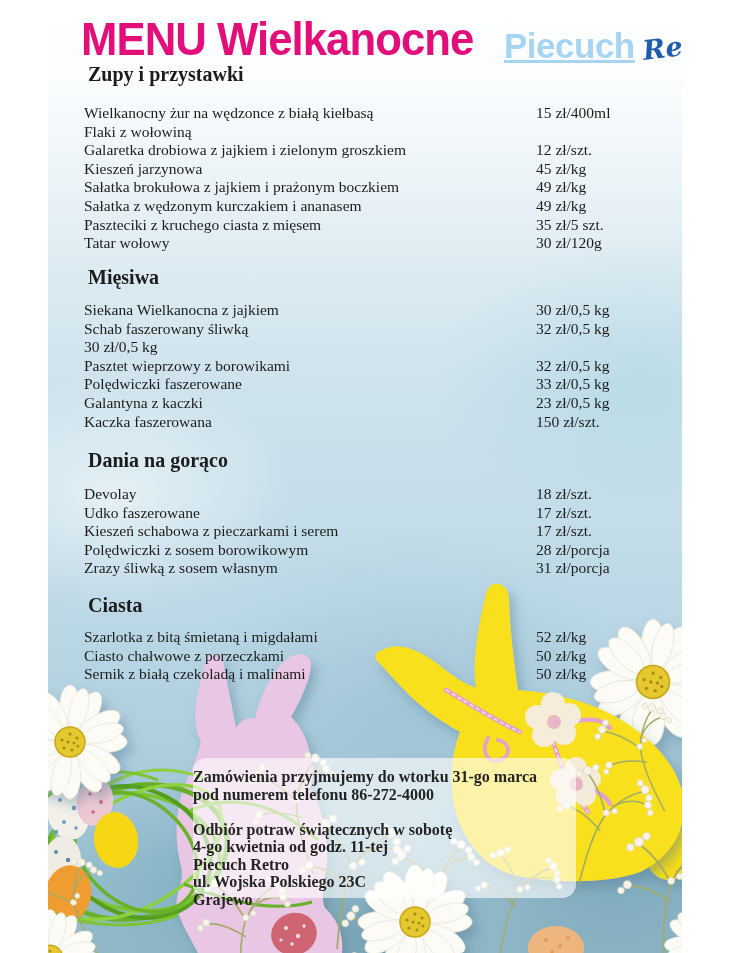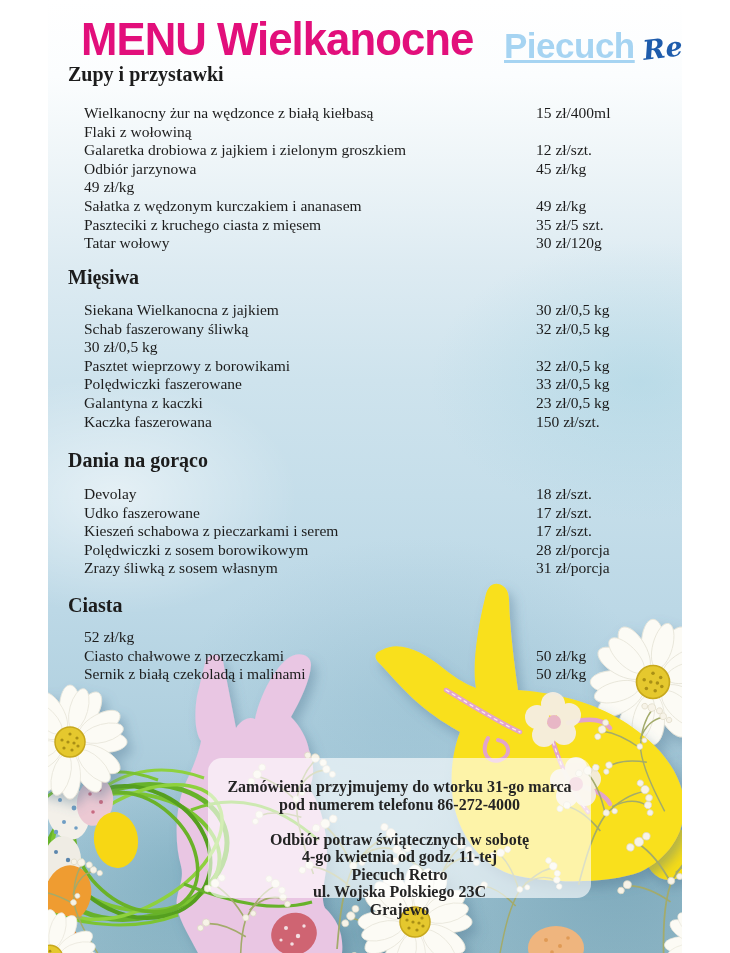--- a/index.html
+++ b/index.html
@@ -26,34 +26,34 @@
          white-space:nowrap;}
   .logo{position:absolute;left:456px;top:26px;z-index:2;white-space:nowrap;}
   .logo-main{font-family:"Liberation Sans", sans-serif;font-weight:800;font-size:35px;
              color:var(--brand_light_blue,#a6d4f2);letter-spacing:-0.5px;text-decoration:underline;}
   .logo-retro{display:inline-block;font-family:"DejaVu Serif", serif;font-weight:bold;font-style:italic;
               font-size:27px;color:var(--brand_dark_blue,#1e5cac);transform:rotate(-7deg) translateY(-3px);
               margin-left:4px;}
 
   
   .menu{position:absolute;inset:0;z-index:2;}
-  .sec-heading{position:absolute;left:20px;margin:0;font-size:20px;font-weight:bold;
+  .sec-heading{position:absolute;left:40px;margin:0;font-size:20px;font-weight:bold;
                color:var(--text_dark,#1c1c1c);line-height:24px;}
   .rows{position:absolute;left:36px;right:20px;}
   .row{display:grid;grid-template-columns:452px 1fr;height:18.6px;line-height:18.6px;
        font-size:15.5px;color:var(--text_dark,#222);white-space:nowrap;}
   #h0{top:62px}   #r0{top:104px}
   #h1{top:265px}  #r1{top:301px}
   #h2{top:448px}  #r2{top:485px}
   #h3{top:593px}  #r3{top:628px}
 
   
-  .note{position:absolute;left:160px;top:758px;width:383px;height:140px;z-index:3;
+  .note{position:absolute;left:145px;top:758px;width:383px;height:140px;z-index:3;
         background:rgba(255,255,255,.62);border-radius:14px;box-sizing:border-box;
-        padding-top:20px;text-align:center;font-weight:bold;font-size:16px;line-height:17.5px;
+        padding-top:10px;text-align:left;font-weight:bold;font-size:16px;line-height:17.5px;
         color:#242424;}
   .note p{margin:0;}
   .note p.gap{margin-bottom:17.5px;}
 </style>
 </head>
 <body>
 
 <div class="page">
 
   <div class="photo"></div>
@@ -250,24 +250,25 @@
           <span>15 zł/400ml</span>
         </div>
         <div class="row">
           <span>Flaki z wołowiną</span>
         </div>
         <div class="row">
           <span>Galaretka drobiowa z jajkiem i zielonym groszkiem</span>
           <span>12 zł/szt.</span>
         </div>
         <div class="row">
-          <span>Odbiór jarzynowa</span>
+          <span>Kieszeń jarzynowa</span>
           <span>45 zł/kg</span>
         </div>
         <div class="row">
+          <span>Sałatka brokułowa z jajkiem i prażonym boczkiem</span>
           <span>49 zł/kg</span>
         </div>
         <div class="row">
           <span>Sałatka z wędzonym kurczakiem i ananasem</span>
           <span>49 zł/kg</span>
         </div>
         <div class="row">
           <span>Paszteciki z kruchego ciasta z mięsem</span>
           <span>35 zł/5 szt.</span>
         </div>
@@ -328,20 +329,21 @@
         </div>
         <div class="row">
           <span>Zrazy śliwką z sosem własnym</span>
           <span>31 zł/porcja</span>
         </div>
       </div>
 
     <h2 class="sec-heading" id="h3">Ciasta</h2>
     <div class="rows" id="r3">
         <div class="row">
+          <span>Szarlotka z bitą śmietaną i migdałami</span>
           <span>52 zł/kg</span>
         </div>
         <div class="row">
           <span>Ciasto chałwowe z porzeczkami</span>
           <span>50 zł/kg</span>
         </div>
         <div class="row">
           <span>Sernik z białą czekoladą i malinami</span>
           <span>50 zł/kg</span>
         </div>

